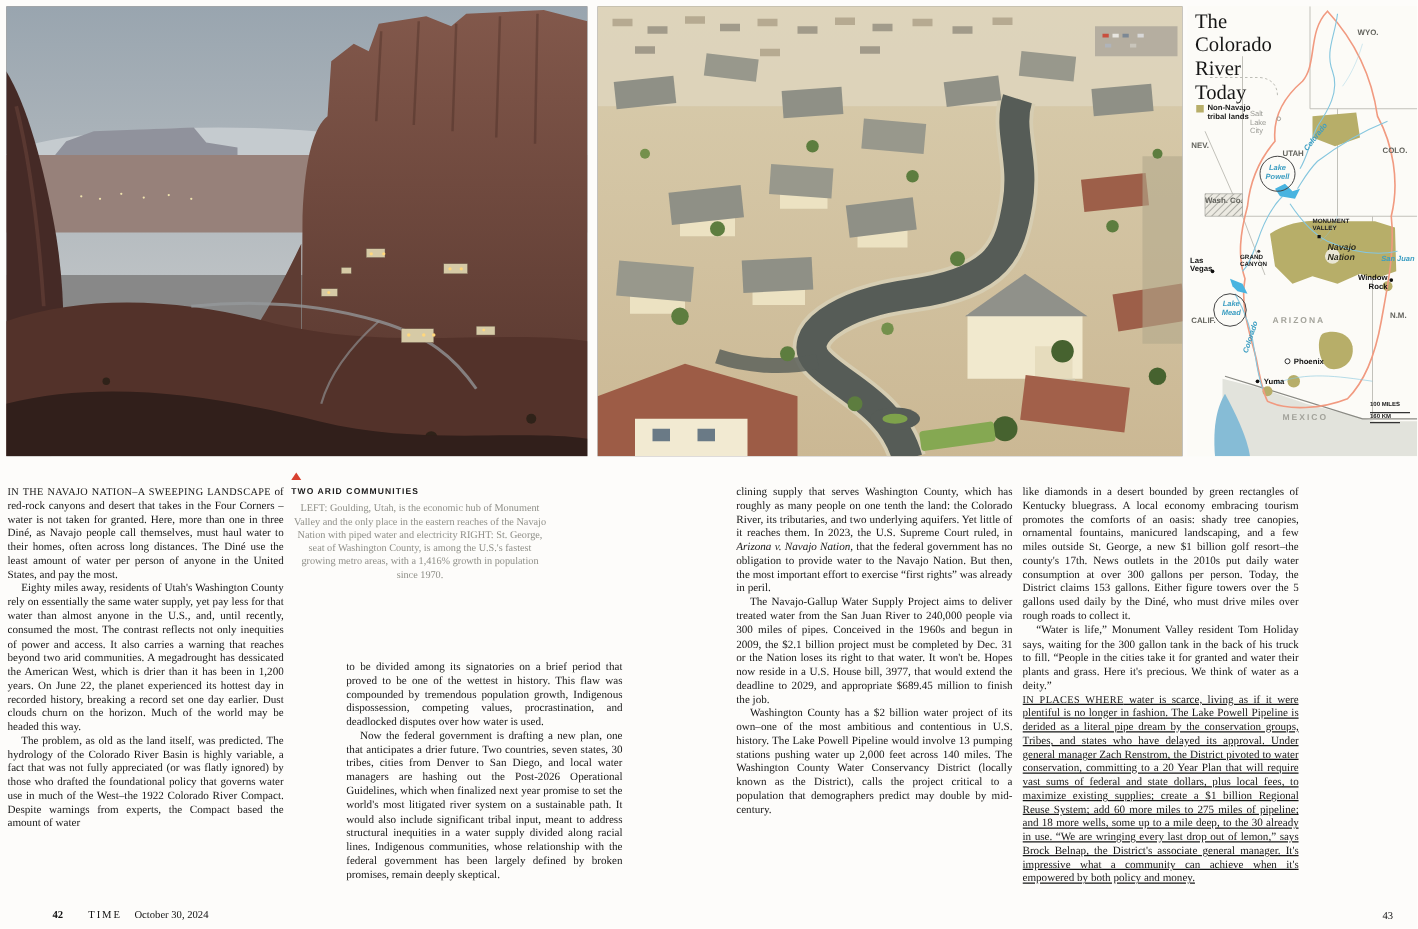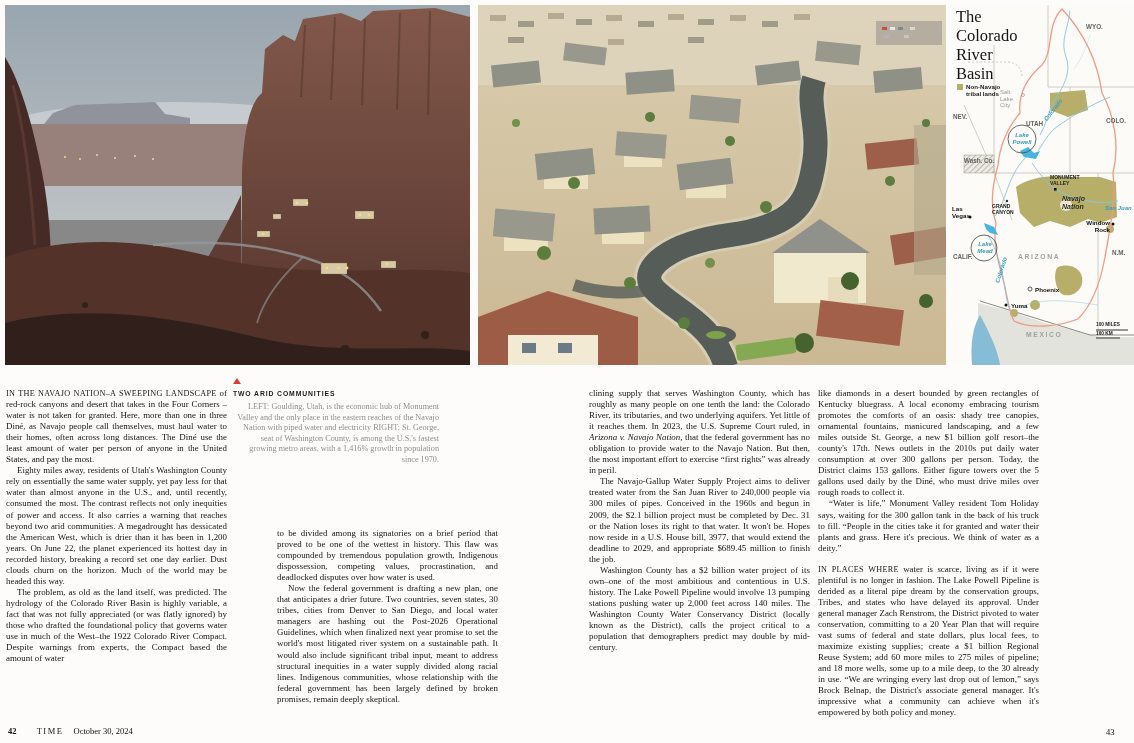--- a/index.html
+++ b/index.html
@@ -28,35 +28,35 @@
   .riverlbl{font-size:6px;font-style:italic;color:#3d9ec2;font-weight:bold;}
   .tiny{font-size:5px;font-weight:bold;color:#222;white-space:normal;width:36px;line-height:5.6px;}
   .nn{font-size:7px;font-weight:bold;font-style:italic;color:#2e2d1f;white-space:normal;
       width:42px;line-height:7.5px;}
   .scale{font-size:4.8px;font-weight:bold;color:#222;}
   
   .col{position:absolute;top:388px;width:221px;height:330px;overflow:hidden;
        font-size:8.9px;line-height:11.05px;text-align:justify;color:#161616;}
   .col p{margin:0;}
   .col p + p{text-indent:11px;}
-  .col p.sec{text-indent:0;margin-top:10px;}
+  .col p.sec{text-indent:0;text-decoration:underline;}
   .col1{left:6px;}
   .col2{left:233px;top:528px;height:210px;margin-left:44px;}
   .col3{left:589px;}
   .col4{left:818px;}
   .lead{font-size:8.2px;letter-spacing:.3px;}
   .caption-block{position:absolute;left:233px;top:378px;width:206px;}
   .cap-tri{width:0;height:0;border-left:4px solid transparent;border-right:4px solid transparent;
            border-bottom:6px solid #d8402f;margin-bottom:6px;}
   .kicker{font-family:"Liberation Sans",sans-serif;font-size:6.8px;font-weight:bold;
           letter-spacing:.9px;color:#1a1a1a;margin-bottom:5px;}
-  .cap-body{font-size:8.2px;line-height:10.6px;color:#8f8f88;text-align:right;}
+  .cap-body{font-size:8.2px;line-height:10.6px;color:#8f8f88;text-align:center;}
   
   .footer{position:absolute;left:8px;top:726px;font-size:8.5px;color:#111;}
-  .footer .folio{font-weight:bold;}
+  .footer .folio{font-weight:bold;margin-left:34px;}
   .footer .mag{font-weight:normal;letter-spacing:1.5px;margin-left:18px;}
   .footer .date{margin-left:8px;}
   .folio-right{position:absolute;left:1106px;top:727px;font-size:8.5px;color:#111;}
 </style>
 </head>
 <body>
 
 <div class="page">
 
   <div class="photo photo-left">
@@ -272,21 +272,21 @@
       <circle cx="80" cy="284" r="2" stroke="#333" stroke-width="0.8" fill="#fff"></circle>
       <circle cx="56" cy="300" r="1.5" fill="#111"></circle>
       <circle cx="73" cy="90" r="1.5" stroke="#9a9a94" stroke-width="0.7" fill="none"></circle>
       <line x1="146" y1="325" x2="178" y2="325" stroke="#333" stroke-width="1"></line>
       <line x1="146" y1="333" x2="170" y2="333" stroke="#333" stroke-width="1"></line>
     </svg>
     <div class="map-title">
       <div>The</div>
       <div>Colorado</div>
       <div>River</div>
-      <div>Basin</div>
+      <div>Today</div>
     </div>
     <div class="map-legend">
       <span class="swatch"></span>
       <span class="ltxt">Non-Navajo tribal lands</span>
     </div>
     <span class="ml st" style="left:136px;top:18px">WYO.</span>
     <span class="ml grey-city" style="left:50px;top:84px">Salt Lake City</span>
     <span class="ml st" style="left:3px;top:108px">NEV.</span>
     <span class="ml st" style="left:76px;top:115px">UTAH</span>
     <span class="ml st" style="left:156px;top:112px">COLO.</span>

